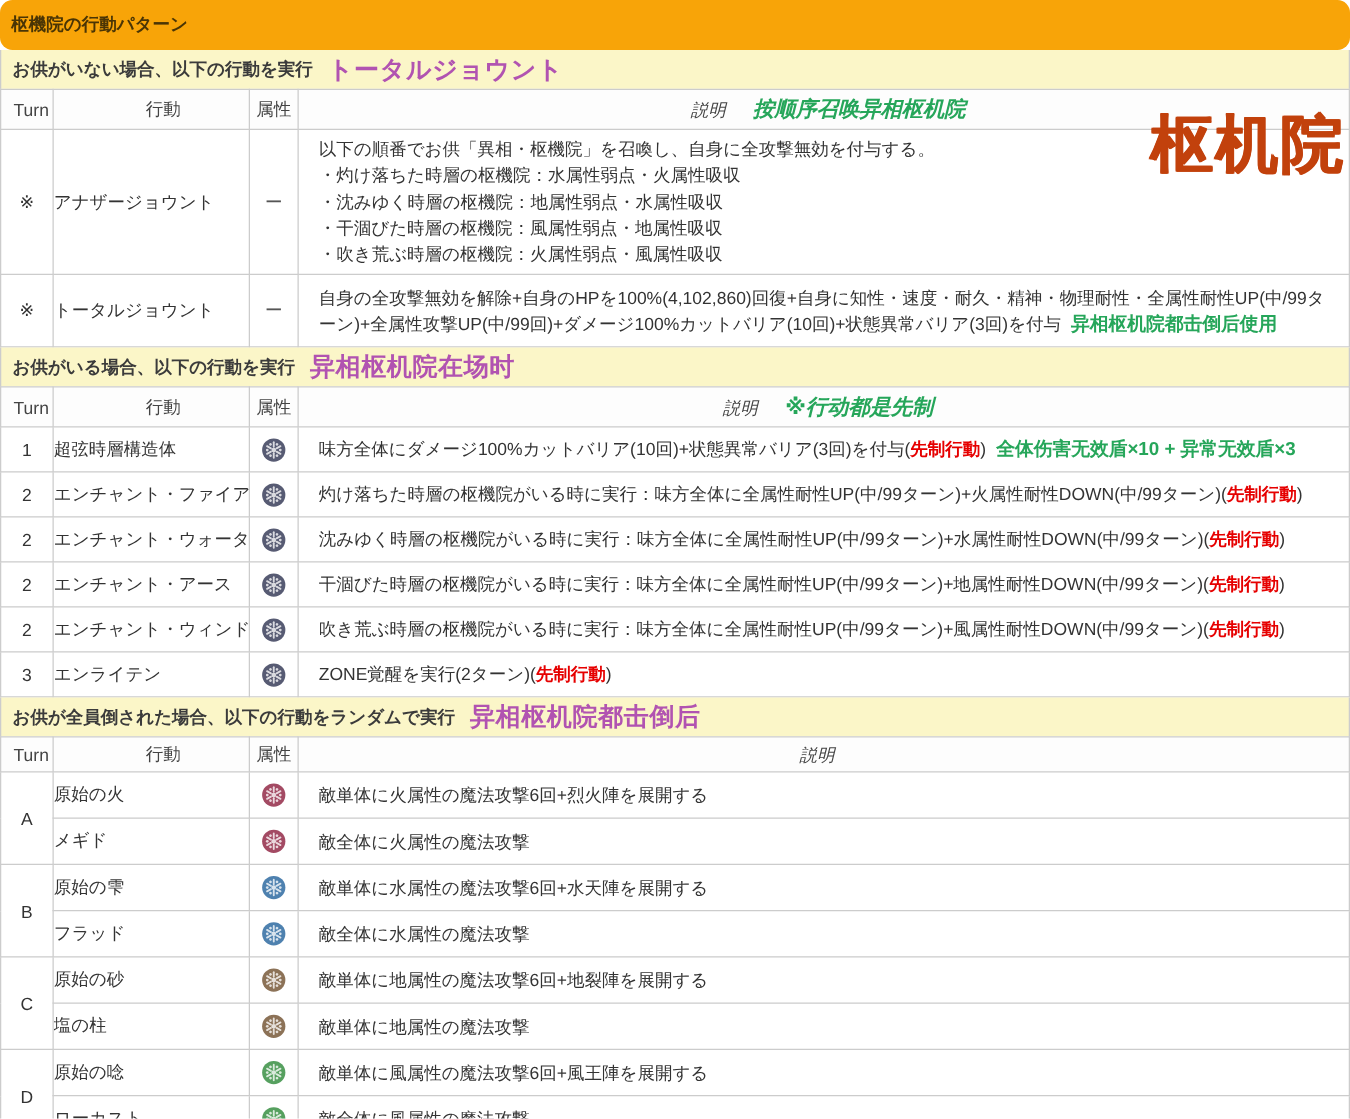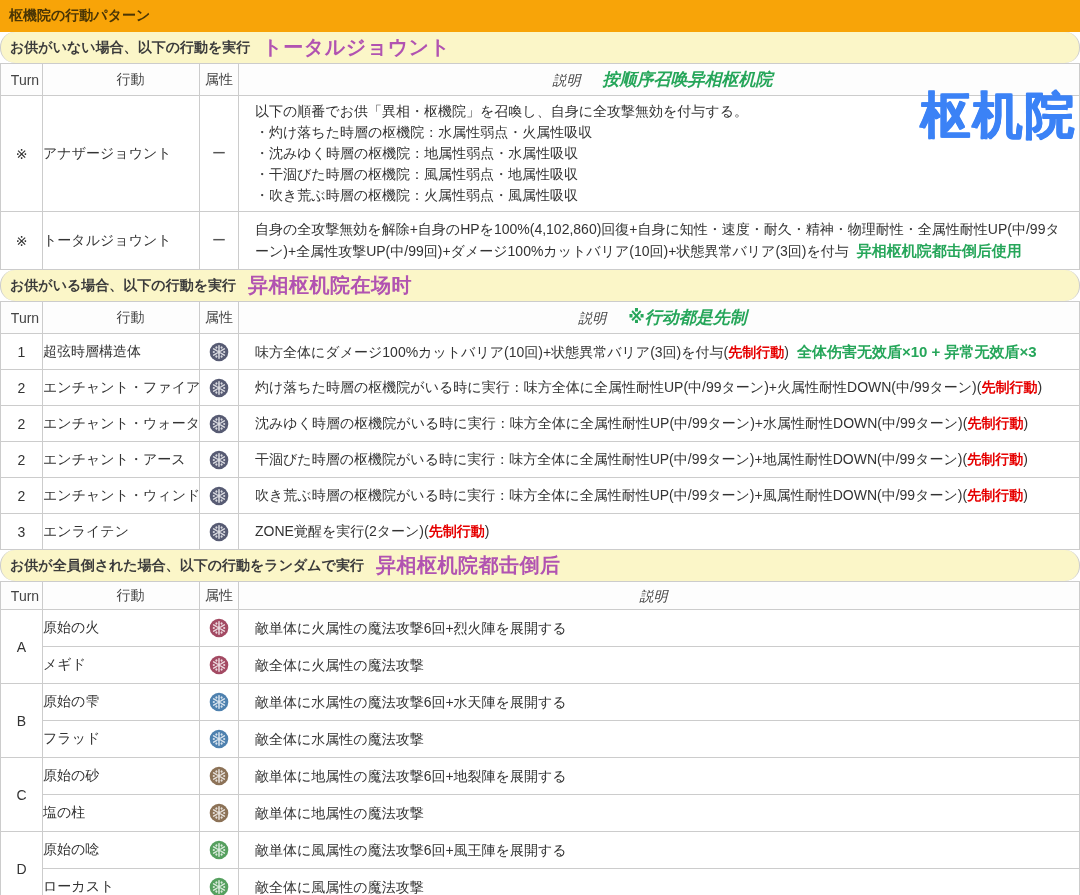--- a/index.html
+++ b/index.html
@@ -1,26 +1,26 @@
 <!DOCTYPE html>
 <html><head>
 <meta charset="utf-8">
 <style>
   * { box-sizing: border-box; }
   html,body { margin:0; padding:0; background:#fff; }
   body { font-family:"Liberation Sans","DejaVu Sans",sans-serif; color:#333; }
   .page { position:relative; width:1080px; height:895px; overflow:hidden; background:#fff; }
 
   .title-bar {
-    height:32px; background:#F8A408; display:flex; align-items:center;
-    padding:0 9px; font-size:14px; font-weight:bold; color:#4a3505;
+    height:40px; background:#F8A408; display:flex; align-items:center;
+    padding:0 9px; font-size:14px; font-weight:bold; color:#4a3505;border-radius:10px;
   }
   .section-bar {
     height:31px; background:#FBF6C8; border-left:1px solid #ccc; border-right:1px solid #ccc;
-    display:flex; align-items:center; padding:0 9px;border-radius:15px;
+    display:flex; align-items:center; padding:0 9px;
   }
   .bar-jp { font-size:14px; font-weight:bold; color:#3b3b3b; }
   .bar-zh { font-size:20px; font-weight:bold; color:#B153B1; margin-left:12px; letter-spacing:0.5px; }
 
   table.actions-table { width:100%; border-collapse:collapse; table-layout:fixed; }
   .c-turn { width:42px; } .c-action { width:157px; } .c-attr { width:39px; }
   th, td { border:1px solid #ccc; font-size:14px; font-weight:normal; vertical-align:middle; }
   thead th { text-align:center; background:#fdfdfd; color:#444; }
   .th-turn { padding-left:8px; }
   .th-action { padding-left:20px; }
@@ -42,21 +42,21 @@
   .t2 tbody td { height:36px; }
   .t3 tbody td { height:37px; }
 
   .desc-line { line-height:21px; }
   .seg-n { color:#333; }
   .seg-r { color:#E60000; font-weight:bold; }
   .seg-g { color:#26A65A; font-weight:bold; font-size:15px; padding-left:8px; }
 
   .watermark {
     position:absolute; top:90px; right:4px; font-size:50px; font-weight:bold;
-    color:#3b82f6; letter-spacing:2px; line-height:1;
+    color:#c2410c; letter-spacing:2px; line-height:1;
     text-shadow:1px 0 currentColor, 0 1px currentColor, 1px 1px currentColor;
     pointer-events:none;
   }
 </style>
 </head>
 <body>
 
 <div class="page">
 
   <div class="title-bar">枢機院の行動パターン</div>

